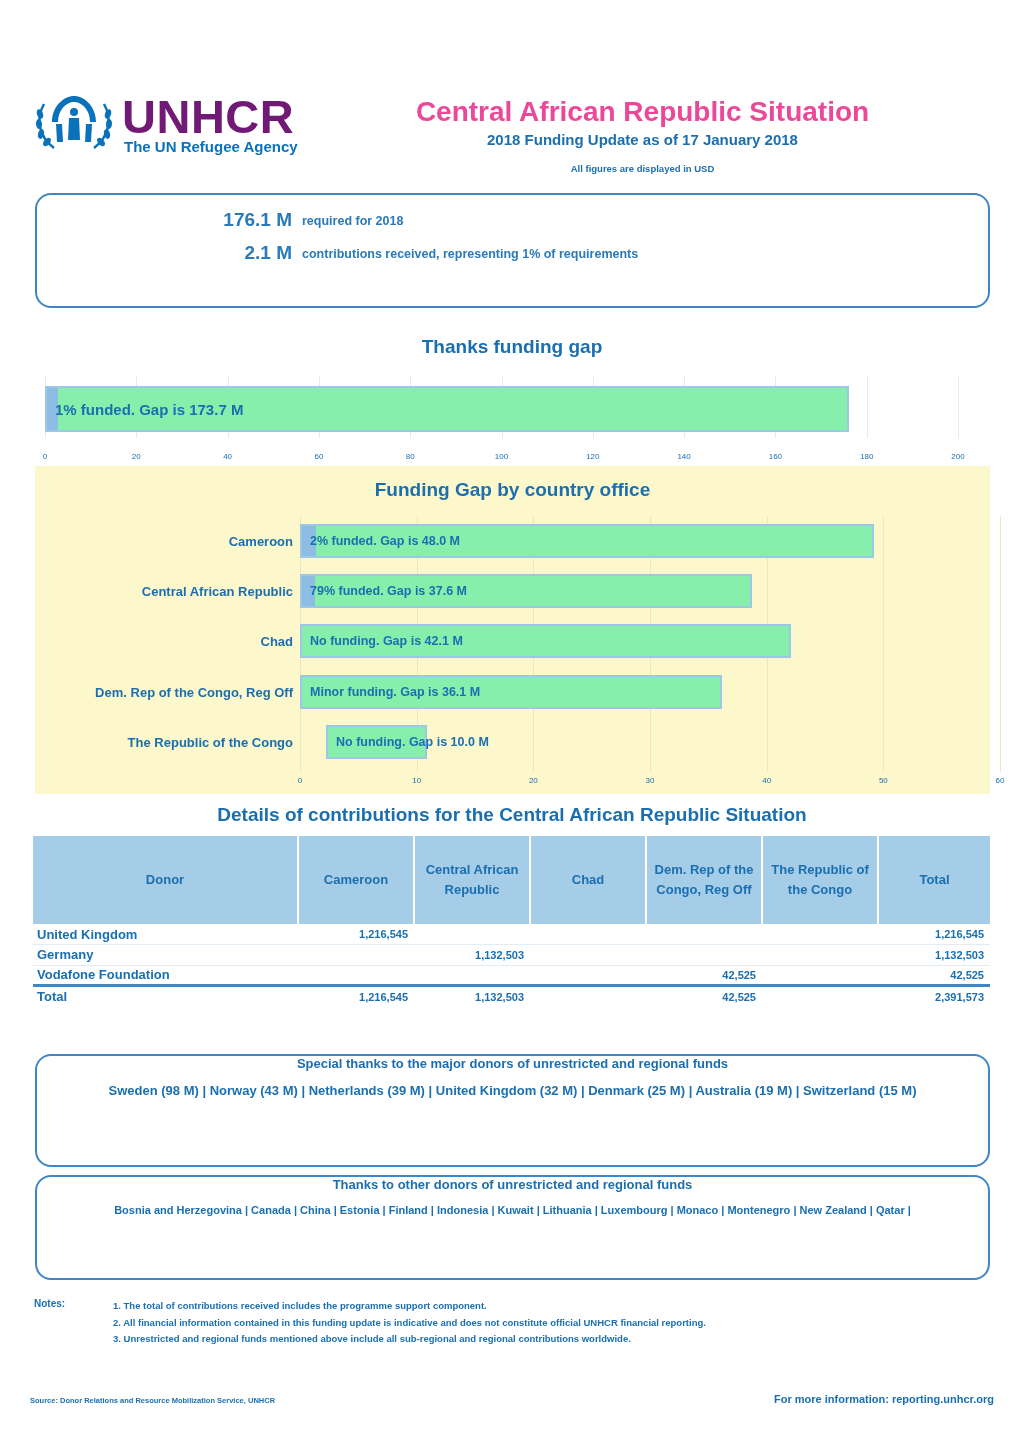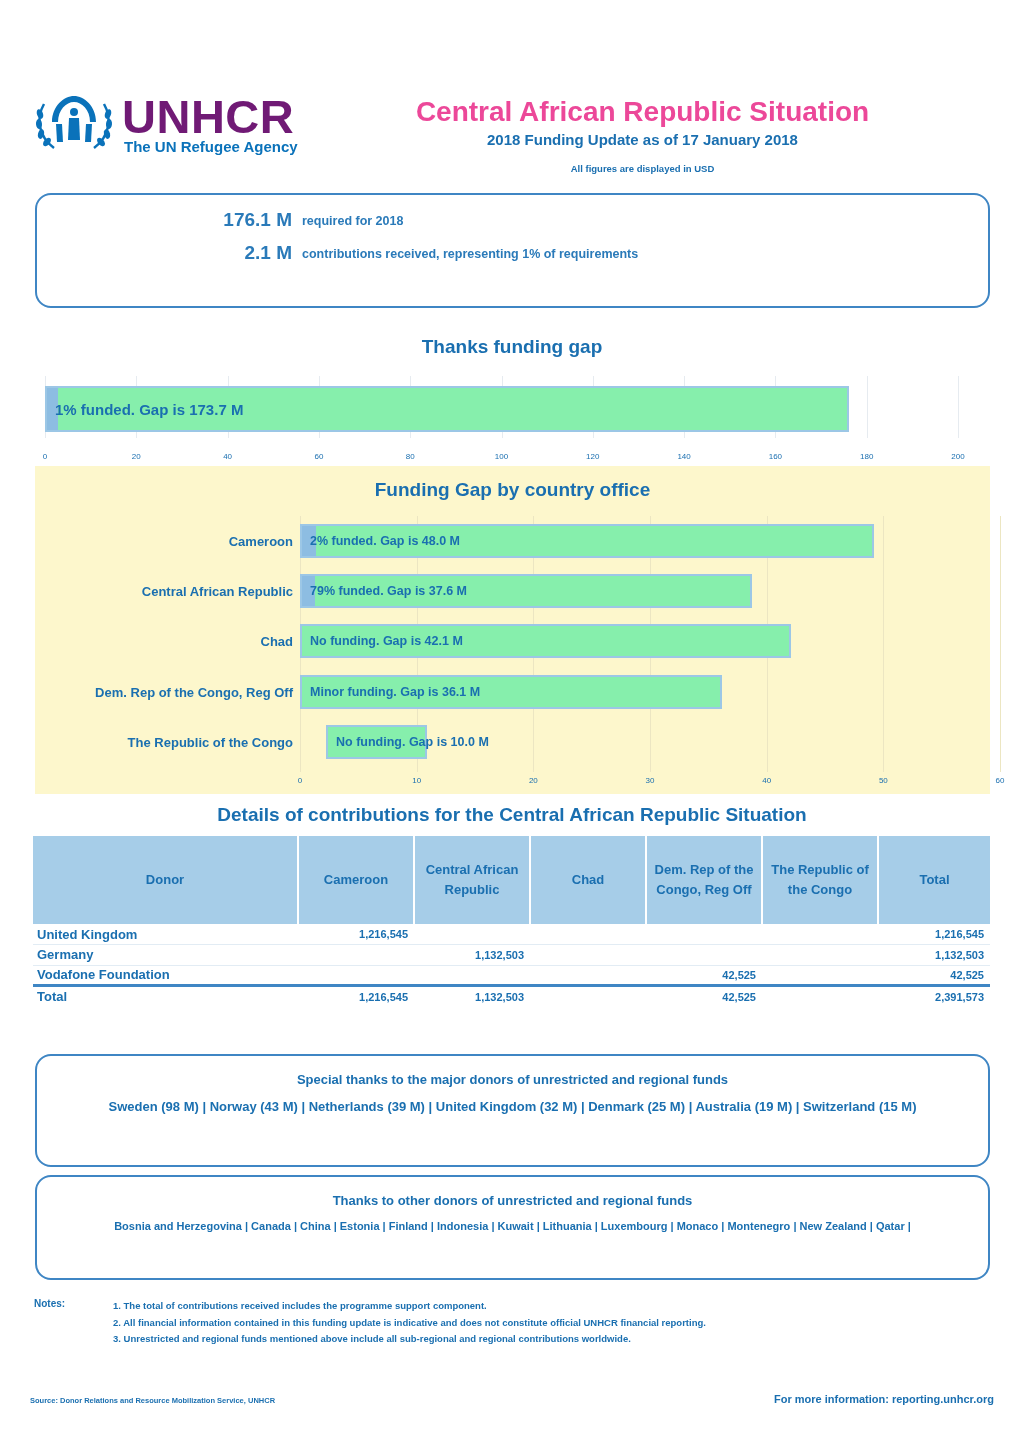--- a/index.html
+++ b/index.html
@@ -49,21 +49,21 @@
   .contrib-table th:last-child { border-right: none; }
   .contrib-table td { font-size: 11px; font-weight: bold; color: #1a6fb0; height: 20.5px; text-align: right; padding: 0 6px; border-bottom: 1px solid #e2ecf4; white-space: nowrap; }
   .contrib-table td.donor { text-align: left; font-size: 13px; padding-left: 4px; }
   .contrib-table tr.last-row td { border-bottom: 3px solid #3f86c4; }
   .contrib-table tr.total-row td { border-bottom: none; }
 
   
   .donor-box { left: 35px; width: 955px; border: 2px solid #3f86c4; border-radius: 16px; text-align: center; }
   .major-box { top: 1054px; height: 113px; }
   .other-box { top: 1175px; height: 105px; }
-  .donor-box-title { font-size: 13px; font-weight: bold; color: #1a6fb0; margin-top: 16px; }
+  .donor-box-title { font-size: 13px; font-weight: bold; color: #1a6fb0; margin-top: 0; }
   .donor-list-major { font-size: 13px; font-weight: bold; color: #1a6fb0; margin-top: 12px; }
   .donor-list-other { font-size: 11px; font-weight: bold; color: #1a6fb0; margin-top: 10px; line-height: 17px; padding: 0 4px; }
 
   
   .notes-label { left: 34px; top: 1298px; font-size: 10px; font-weight: bold; color: #1a6fb0; }
   .notes-list { left: 113px; top: 1298px; font-size: 9.5px; font-weight: bold; color: #1a6fb0; line-height: 16.5px; }
   .source { left: 30px; top: 1396px; font-size: 7.5px; font-weight: bold; color: #1a6fb0; }
   .more-info { right: 30px; top: 1393px; font-size: 11px; font-weight: bold; color: #1a6fb0; }
 </style>
 </head>

